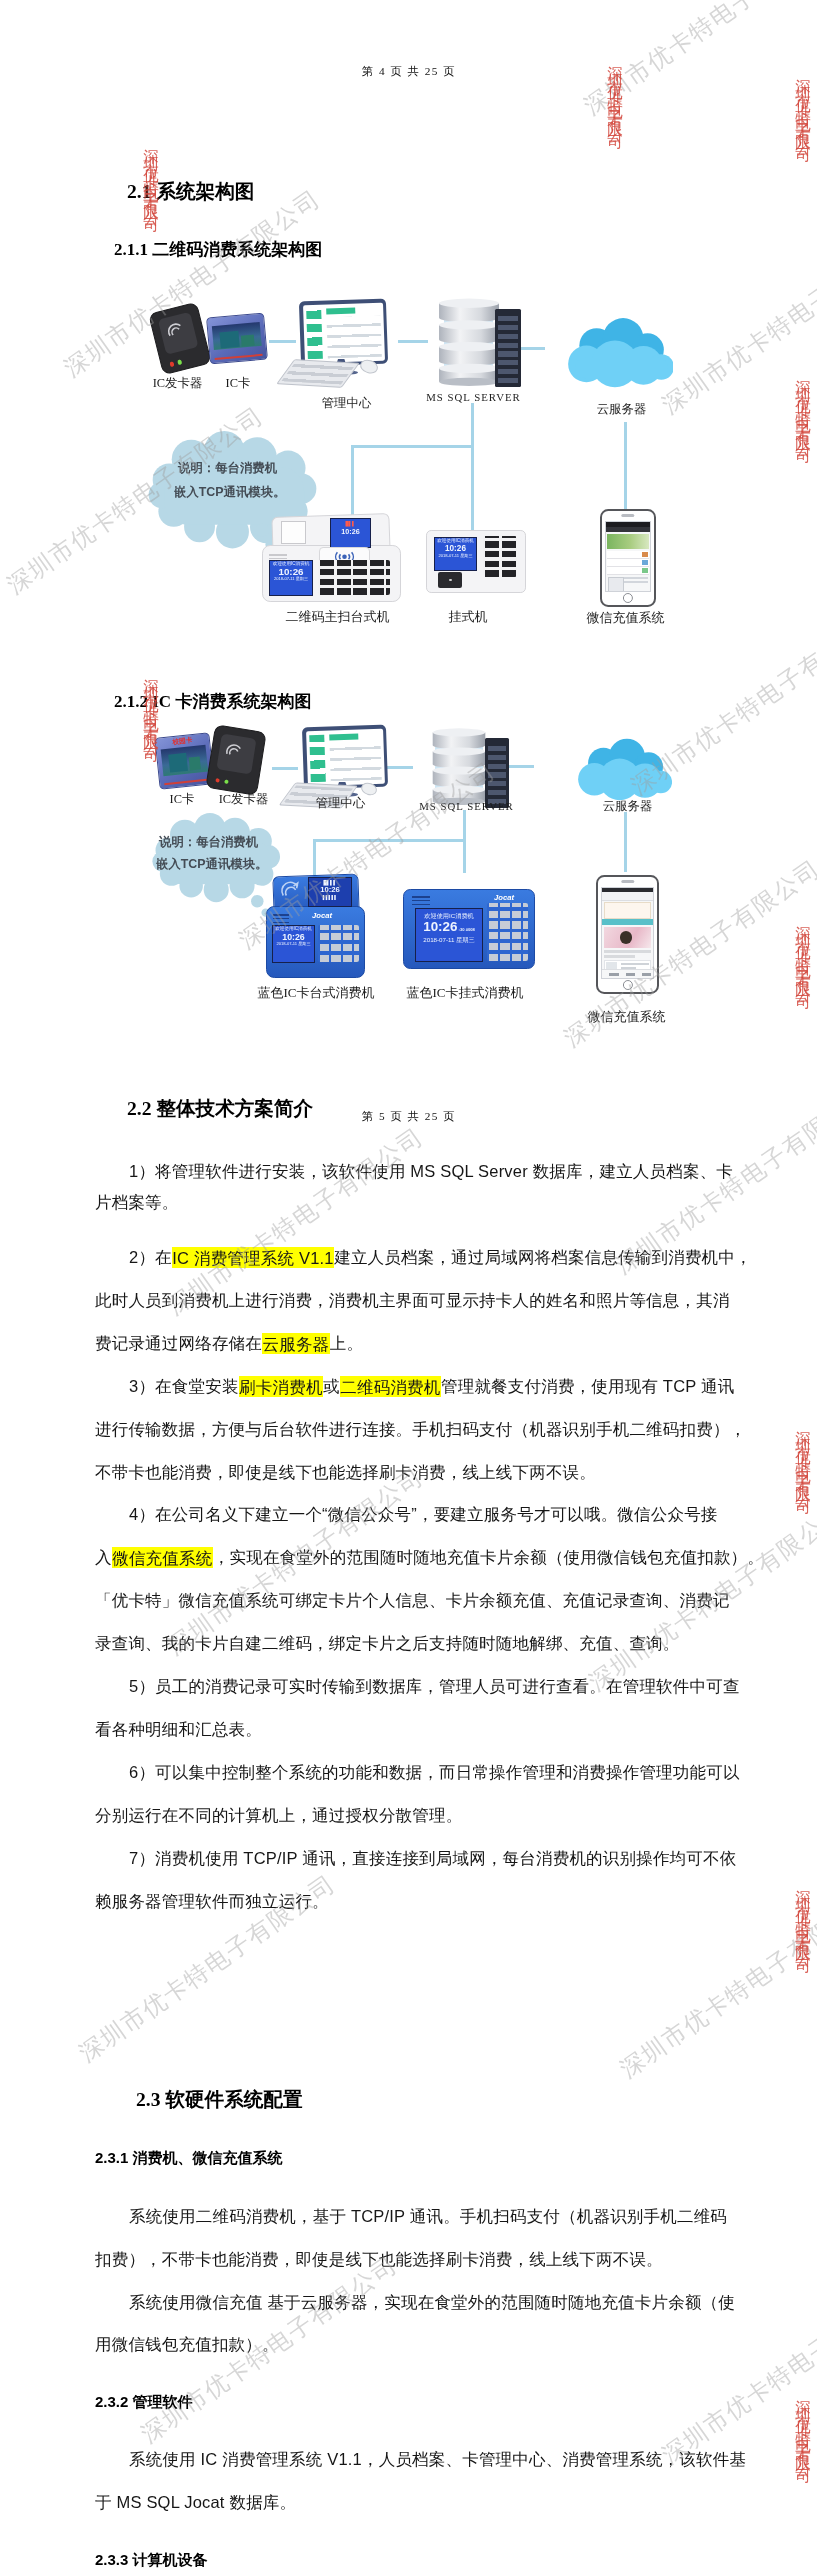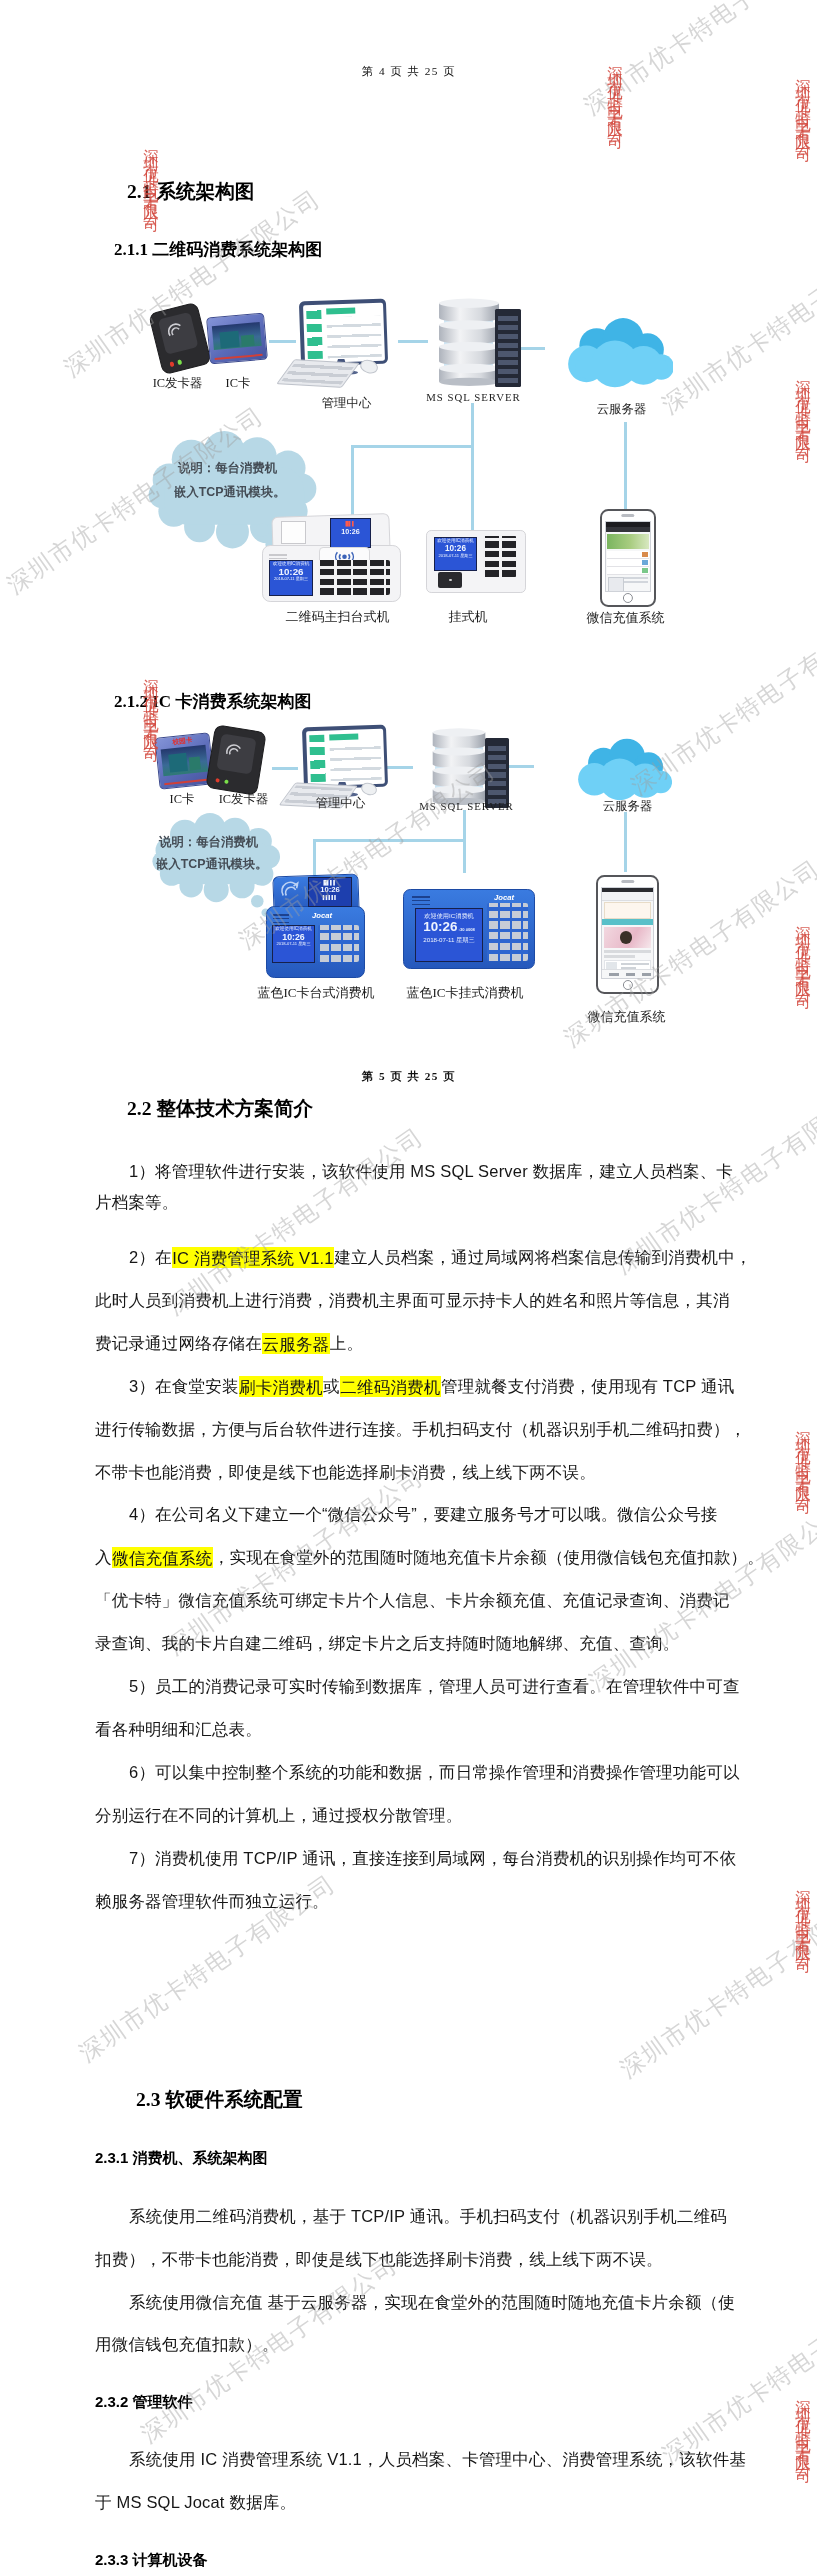--- a/index.html
+++ b/index.html
@@ -475,21 +475,21 @@
       <div class="blk" style="left:18.5px;top:79px;width:15.5px;height:2.1px;background:#cfd3d8;"></div>
       <div class="blk" style="left:0;bottom:0;right:0;height:7.2px;background:#f6f7f8;border-top:0.5px solid #dcdee2;"></div>
       <div class="blk" style="left:7.2px;bottom:2.1px;width:9.3px;height:2.1px;background:#9aa0a8;"></div>
       <div class="blk" style="left:24px;bottom:2.1px;width:9.3px;height:2.1px;background:#9aa0a8;"></div>
       <div class="blk" style="left:40px;bottom:2.1px;width:9.3px;height:2.1px;background:#9aa0a8;"></div>
     </div>
     <div class="home"></div>
   </div>
   <div class="dlabel" style="left:584px;top:1008px;width:85px;font-size:13px;">微信充值系统</div>
 
-  <div class="abs pghead" style="top:1069px;font-weight:bold;">第 5 页 共 25 页</div>
+  <div class="abs pghead" style="top:1109px;">第 5 页 共 25 页</div>
   <div class="abs h2" style="left:127px;top:1095px;">2.2 整体技术方案简介</div>
   <div id="sec22-lines">
       <div class="bodyline" style="left: 129px; top: 1161px;"><span>1）将管理软件进行安装，该软件使用 MS SQL Server 数据库，建立人员档案、卡</span></div>
       <div class="bodyline" style="left: 95px; top: 1192px;"><span>片档案等。</span></div>
       <div class="bodyline" style="left: 129px; top: 1247px;"><span>2）在</span><mark>IC 消费管理系统 V1.1</mark><span>建立人员档案，通过局域网将档案信息传输到消费机中，</span></div>
       <div class="bodyline" style="left: 95px; top: 1290px;"><span>此时人员到消费机上进行消费，消费机主界面可显示持卡人的姓名和照片等信息，其消</span></div>
       <div class="bodyline" style="left: 95px; top: 1333px;"><span>费记录通过网络存储在</span><mark>云服务器</mark><span>上。</span></div>
       <div class="bodyline" style="left: 129px; top: 1376px;"><span>3）在食堂安装</span><mark>刷卡消费机</mark><span>或</span><mark>二维码消费机</mark><span>管理就餐支付消费，使用现有 TCP 通讯</span></div>
       <div class="bodyline" style="left: 95px; top: 1419px;"><span>进行传输数据，方便与后台软件进行连接。手机扫码支付（机器识别手机二维码扣费），</span></div>
       <div class="bodyline" style="left: 95px; top: 1462px;"><span>不带卡也能消费，即使是线下也能选择刷卡消费，线上线下两不误。</span></div>
@@ -499,21 +499,21 @@
       <div class="bodyline" style="left: 95px; top: 1633px;"><span>录查询、我的卡片自建二维码，绑定卡片之后支持随时随地解绑、充值、查询。</span></div>
       <div class="bodyline" style="left: 129px; top: 1676px;"><span>5）员工的消费记录可实时传输到数据库，管理人员可进行查看。在管理软件中可查</span></div>
       <div class="bodyline" style="left: 95px; top: 1719px;"><span>看各种明细和汇总表。</span></div>
       <div class="bodyline" style="left: 129px; top: 1762px;"><span>6）可以集中控制整个系统的功能和数据，而日常操作管理和消费操作管理功能可以</span></div>
       <div class="bodyline" style="left: 95px; top: 1805px;"><span>分别运行在不同的计算机上，通过授权分散管理。</span></div>
       <div class="bodyline" style="left: 129px; top: 1848px;"><span>7）消费机使用 TCP/IP 通讯，直接连接到局域网，每台消费机的识别操作均可不依</span></div>
       <div class="bodyline" style="left: 95px; top: 1891px;"><span>赖服务器管理软件而独立运行。</span></div>
     </div>
 
   <div class="abs h2" style="left:136px;top:2086px;">2.3 软硬件系统配置</div>
-  <div class="abs h4" style="left:95px;top:2149px;">2.3.1 消费机、系统架构图</div>
+  <div class="abs h4" style="left:95px;top:2149px;">2.3.1 消费机、微信充值系统</div>
   <div id="sec231-lines">
       <div class="bodyline" style="left: 129px; top: 2206px;"><span>系统使用二维码消费机，基于 TCP/IP 通讯。手机扫码支付（机器识别手机二维码</span></div>
       <div class="bodyline" style="left: 95px; top: 2249px;"><span>扣费），不带卡也能消费，即使是线下也能选择刷卡消费，线上线下两不误。</span></div>
       <div class="bodyline" style="left: 129px; top: 2292px;"><span>系统使用微信充值 基于云服务器，实现在食堂外的范围随时随地充值卡片余额（使</span></div>
       <div class="bodyline" style="left: 95px; top: 2334px;"><span>用微信钱包充值扣款）。</span></div>
     </div>
   <div class="abs h4" style="left:95px;top:2393px;">2.3.2 管理软件</div>
   <div id="sec232-lines">
       <div class="bodyline" style="left: 129px; top: 2449px;"><span>系统使用 IC 消费管理系统 V1.1，人员档案、卡管理中心、消费管理系统，该软件基</span></div>
       <div class="bodyline" style="left: 95px; top: 2492px;"><span>于 MS SQL Jocat 数据库。</span></div>

